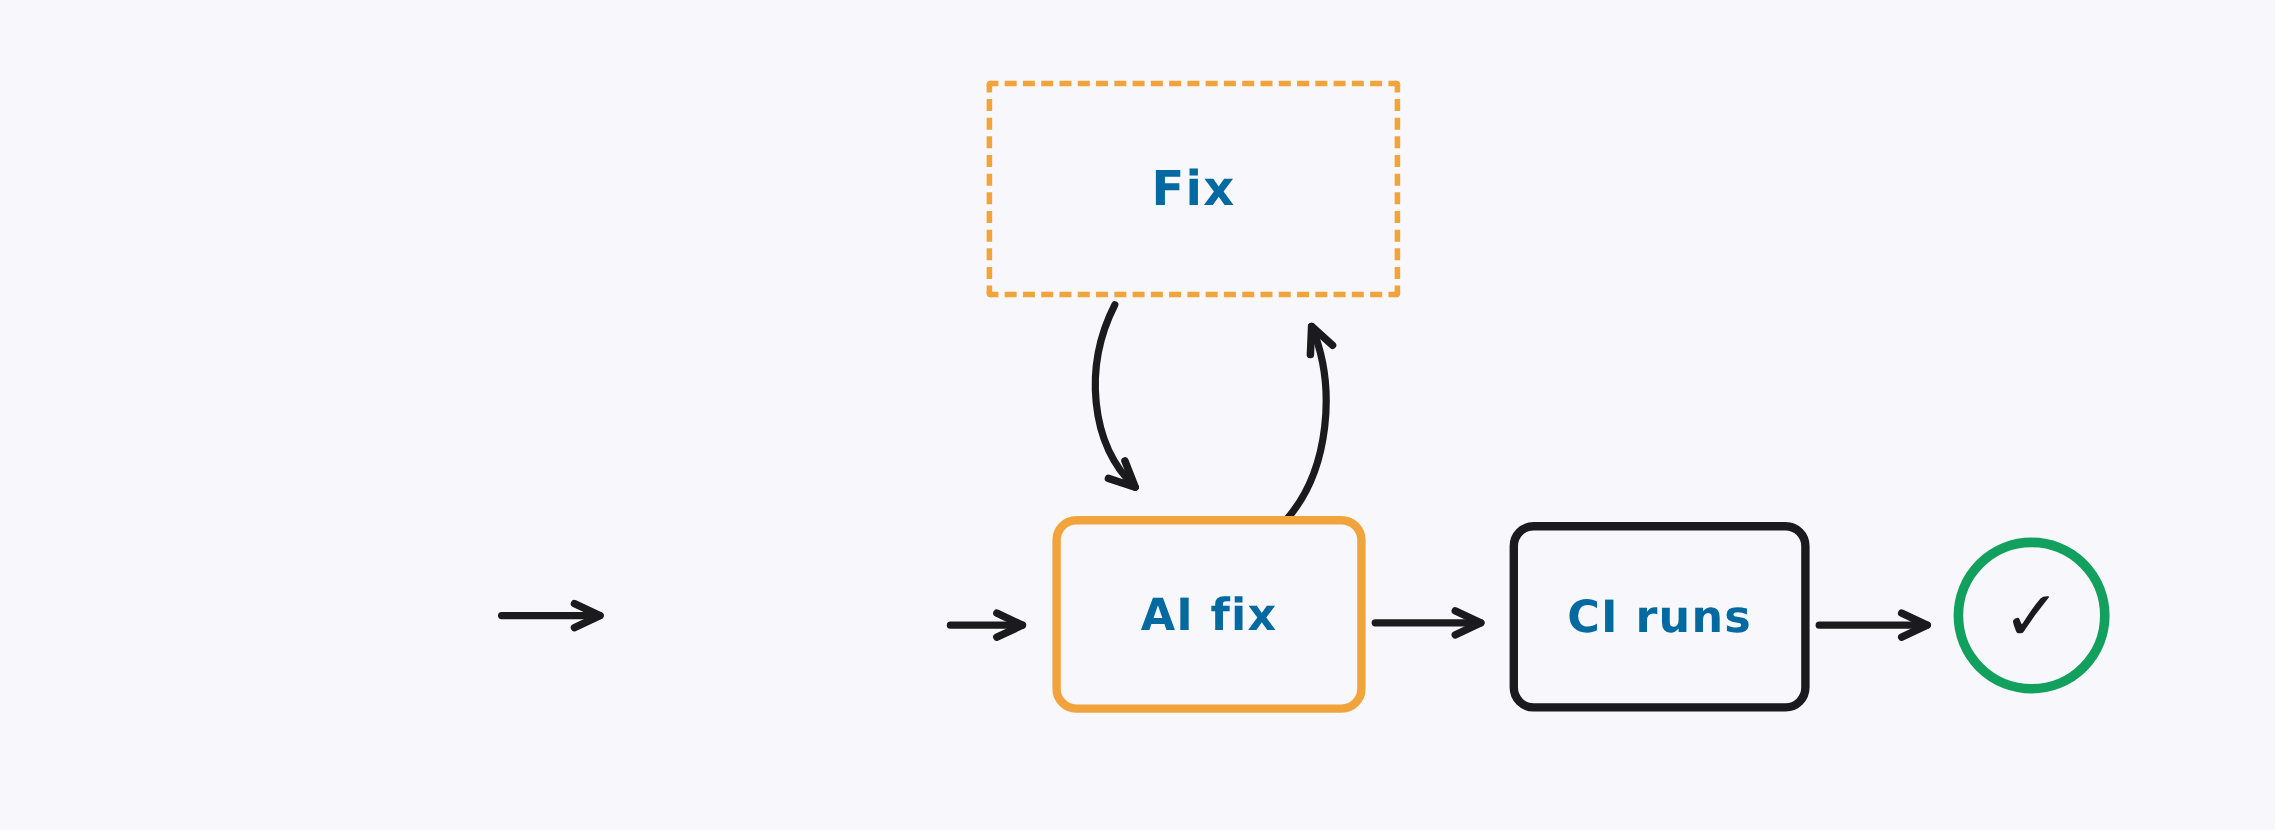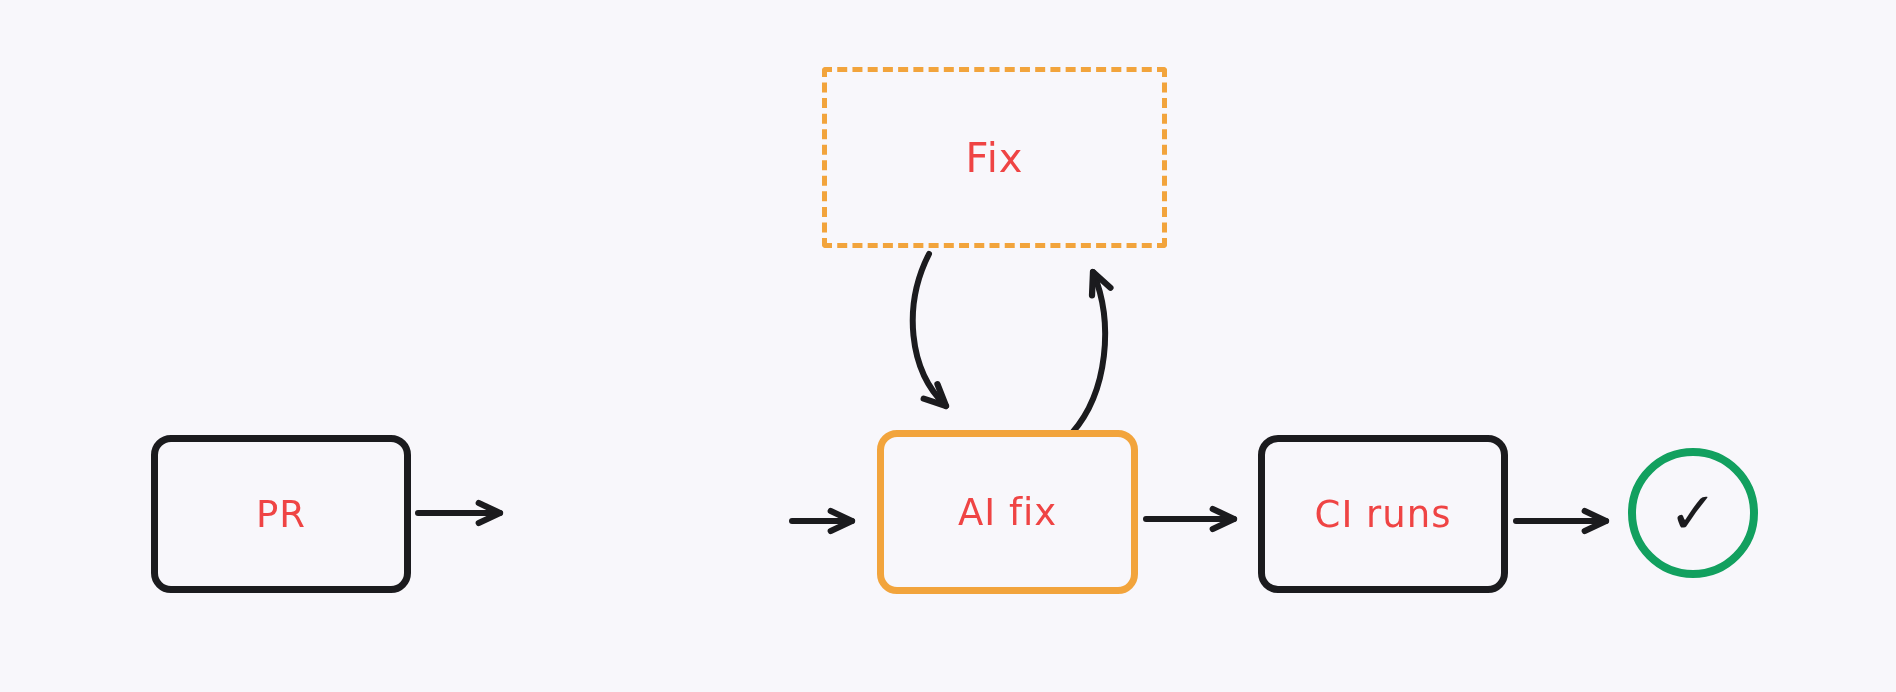--- a/index.html
+++ b/index.html
@@ -28,24 +28,24 @@
   }
   .node {
     position: absolute;
     box-sizing: border-box;
     display: flex;
     align-items: center;
     justify-content: center;
     border: 7px solid #1b1b1e;
     border-radius: 20px;
     background: transparent;
-    font-weight: 400;
+    font-weight: 700;
     font-size: 37px;
     letter-spacing: 1px;
-    color: #ef4444;
+    color: #0369a1;
     text-align: center;
   }
   .node.red    { border-color: #e03131; }
   .node.orange { border-color: #f2a43c; }
   .node.dashed {
     border: 5px dashed #f2a43c;
     border-radius: 4px;
     font-size: 40px;
     line-height: 1.35;
   }
@@ -90,23 +90,20 @@
 
     <path d="M 1072 433 C 1108 392, 1114 322, 1093 272" fill="none" stroke="#1b1b1e" stroke-width="6" stroke-linecap="round" marker-end="url(#ah)"></path>
   </svg>
 
   <div class="node dashed" style="left:822px; top:67px; width:345px; height:181px;">
     <div class="lbl">
       <span>Fix</span>
     </div>
   </div>
 
-  <div class="node" style="left:151px; top:435px; width:260px; height:158px;">
-    <span>PR</span>
-  </div>
 
 
   <div class="node orange" style="left:877px; top:430px; width:261px; height:164px;">
     <span>AI fix</span>
   </div>
 
   <div class="node" style="left:1258px; top:435px; width:250px; height:158px;">
     <span>CI runs</span>
   </div>
 

